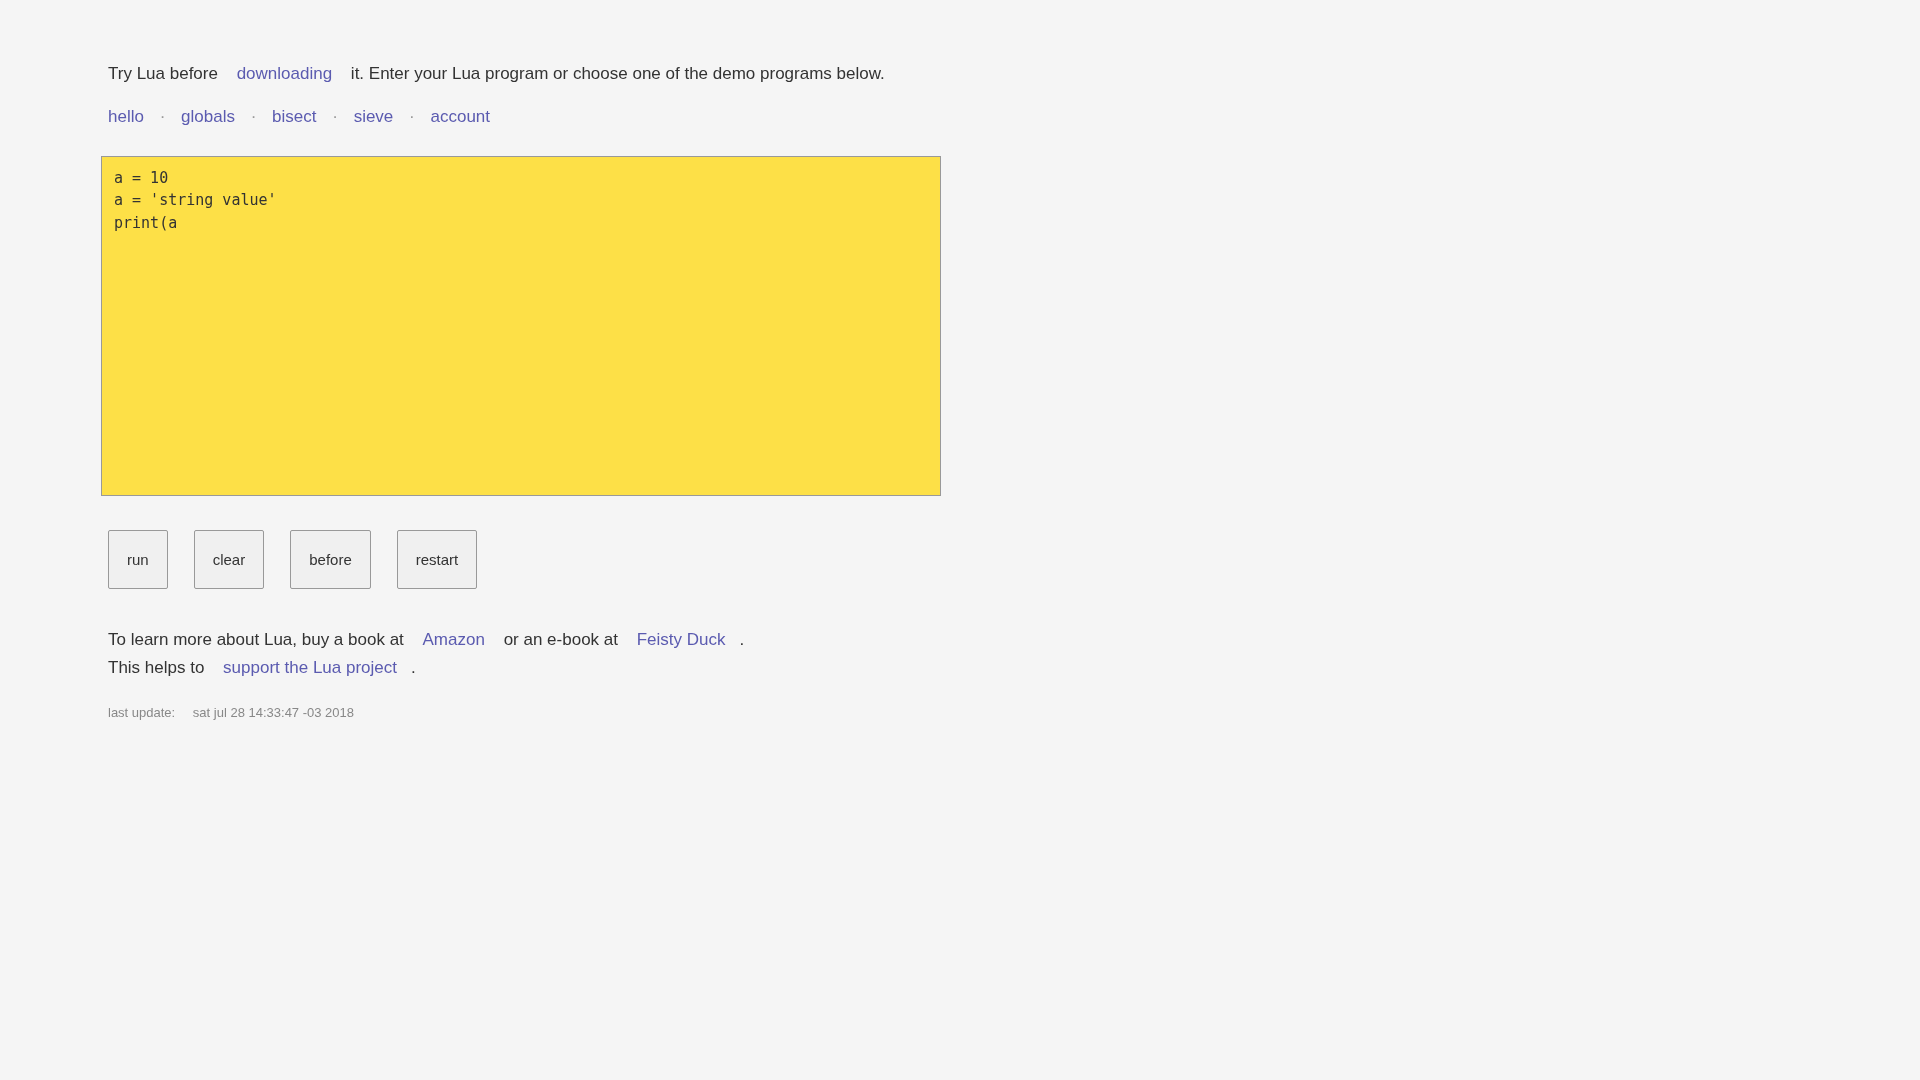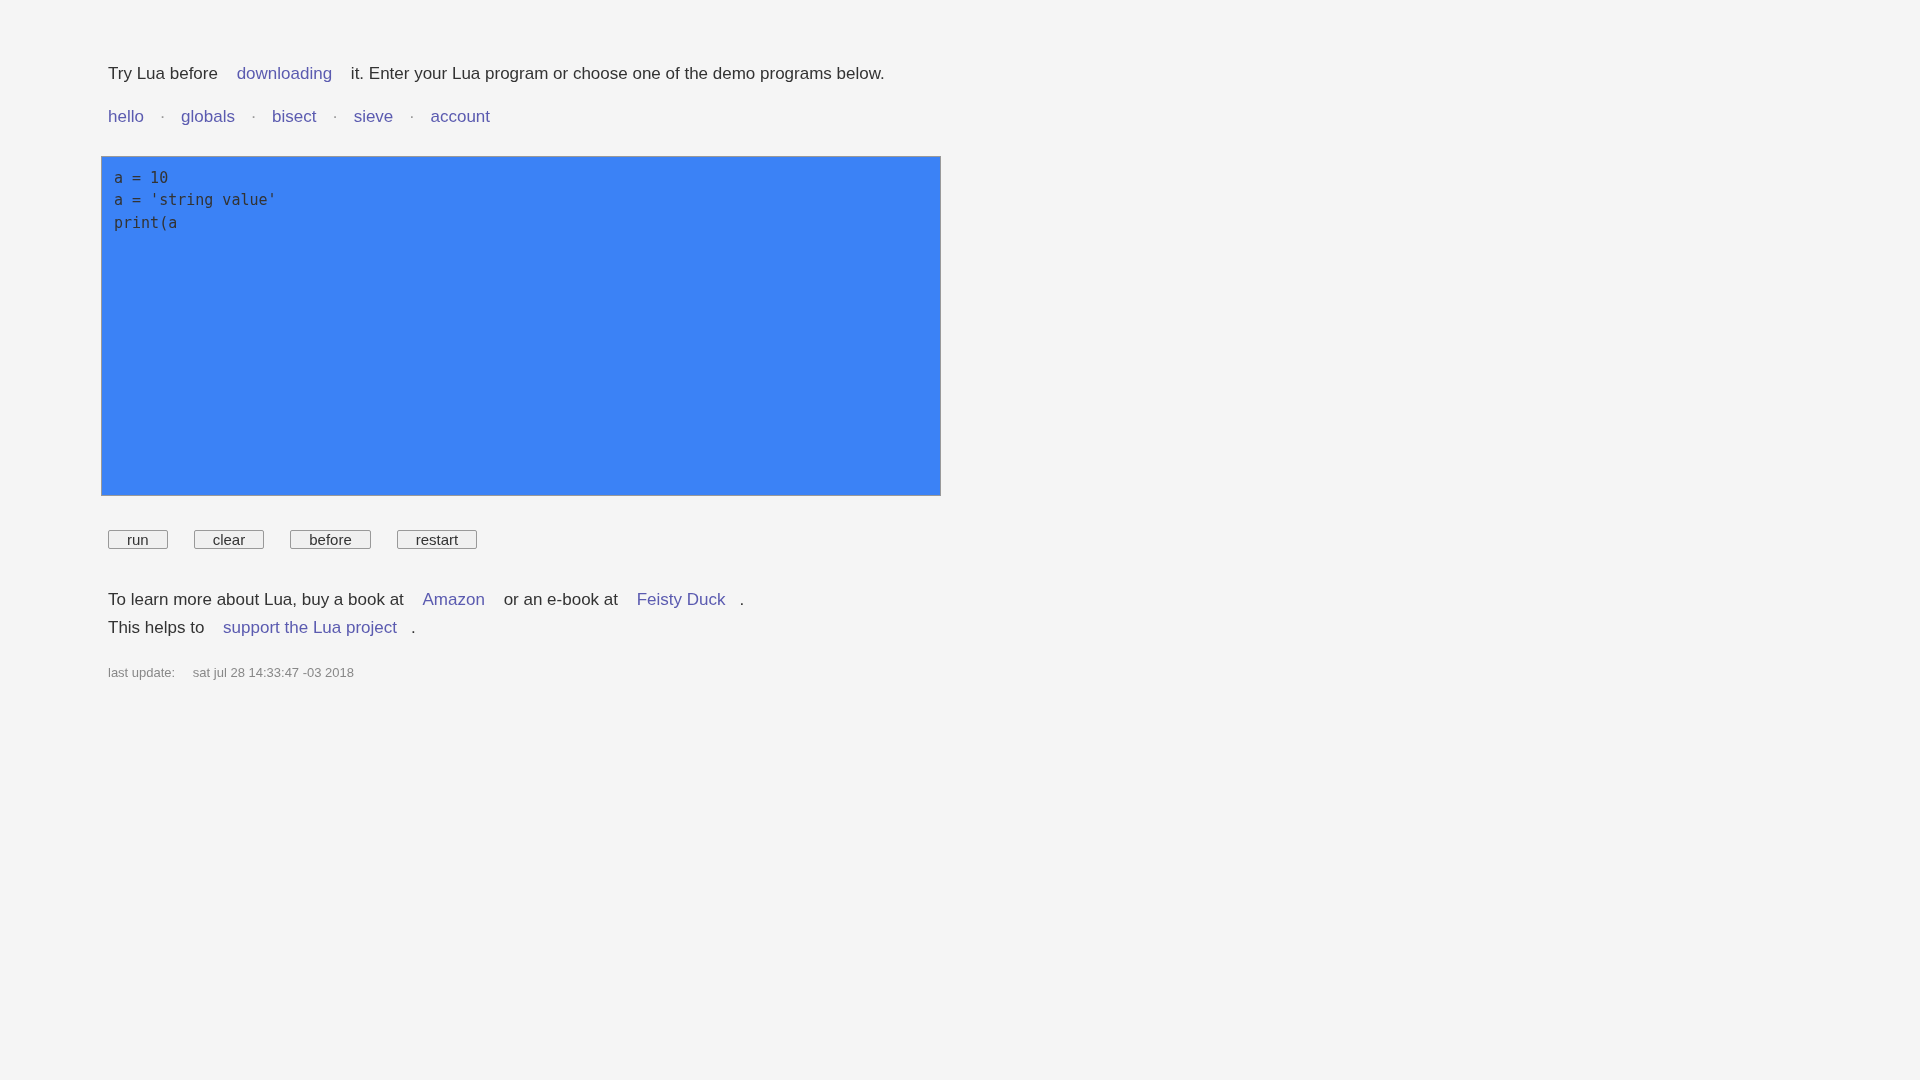--- a/index.html
+++ b/index.html
@@ -42,21 +42,21 @@
 
     .demo-links .separator {
       color: #999;
       margin: 0 4px;
     }
 
     .code-editor {
       width: 840px;
       height: 340px;
       border: 1.5px solid #999;
-      background: #3b82f6;
+      background: #fde047;
       font-family: monospace;
       font-size: 15px;
       padding: 10px 12px;
       resize: none;
       outline: none;
       color: #333;
       line-height: 1.5;
     }
 
     .button-row {
@@ -64,21 +64,21 @@
       display: flex;
       gap: 12px;
       align-items: center;
     }
 
     .action-btn {
       border: 1.5px solid #999;
       background: #f0f0f0;
       color: #333;
       font-size: 15px;
-      padding: 0 18px;
+      padding: 20px 18px;
       cursor: pointer;
       border-radius: 2px;
       font-family: Arial, sans-serif;
     }
 
     .learn-more {
       margin-top: 30px;
       font-size: 17px;
       color: #333;
       line-height: 1.7;

